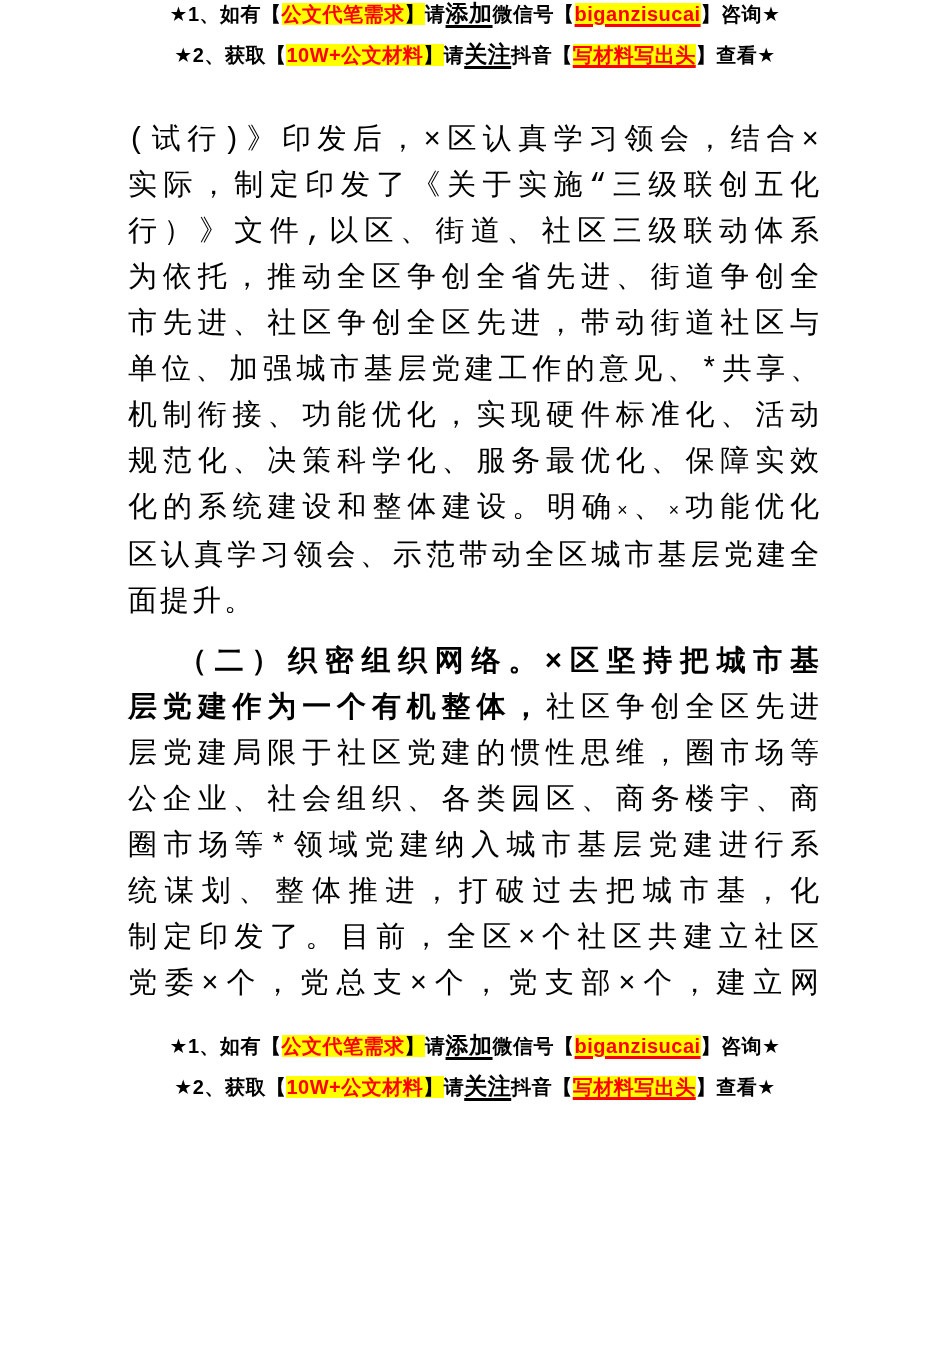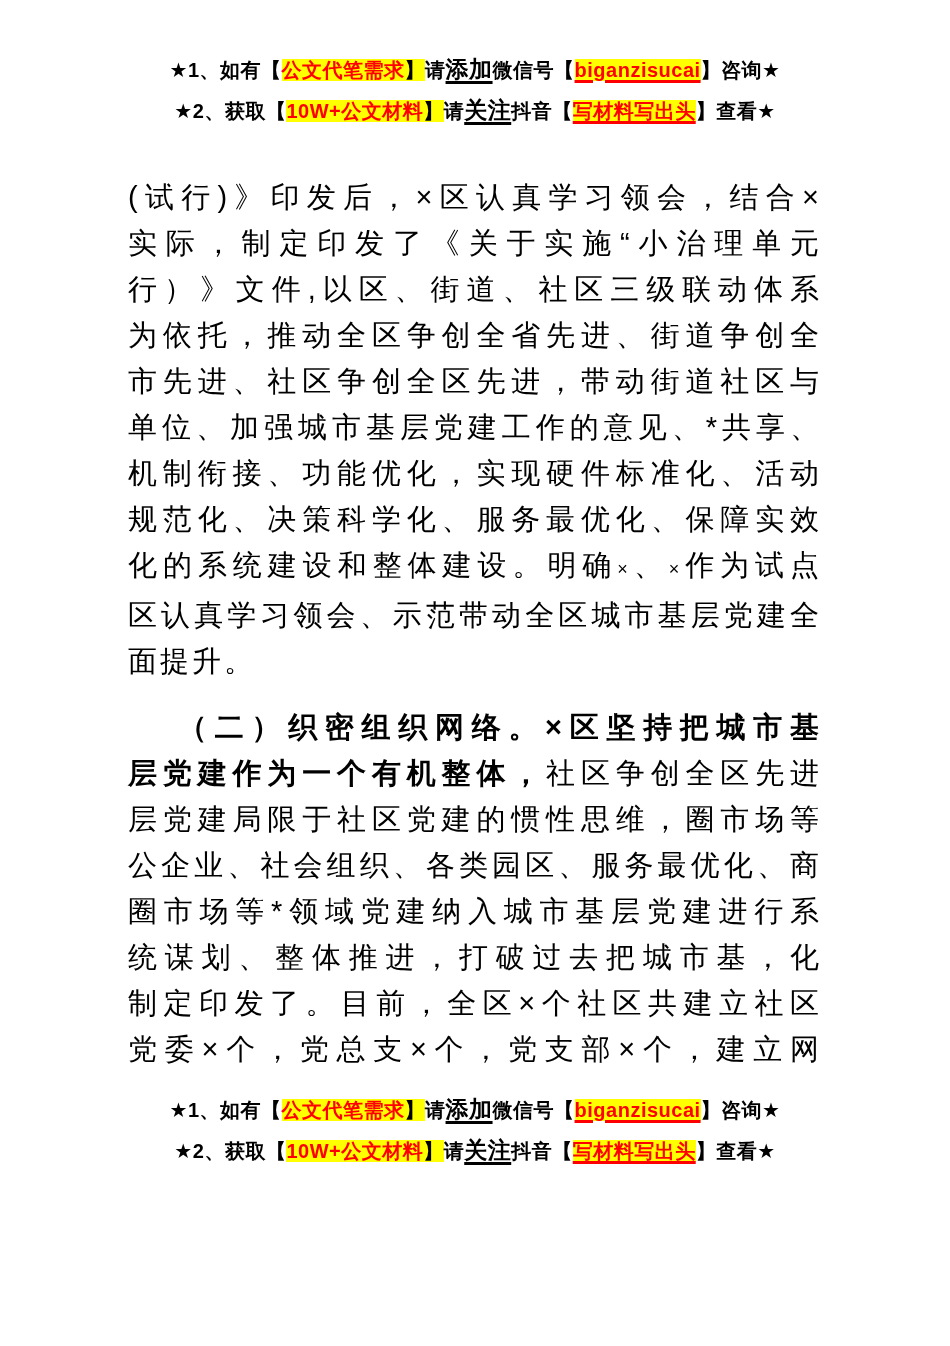--- a/index.html
+++ b/index.html
@@ -12,21 +12,20 @@
   body {
     width: 950px;
     font-family: "Liberation Sans", "DejaVu Sans", sans-serif;
     color: var(--ink);
   }
   .page {
     width: 950px;
     height: 1346px;
     background: #ffffff;
     overflow: hidden;
-    padding-top: 56px;
   }
 
   
   .promo { text-align: center; }
   .promo-line {
     font-size: 20px;
     font-weight: 700;
     line-height: 26px;
     margin-bottom: 14px;
     letter-spacing: 0.5px;
@@ -47,29 +46,30 @@
     text-decoration: underline;
     text-decoration-thickness: 2.5px;
     text-underline-offset: 3px;
   }
 
   
   .doc-body {
     width: 694px;
     margin: 50px auto 0 auto;
   }
-  .paragraph.spaced { margin-top: 20px; }
+  .paragraph.spaced { margin-top: 14px; }
   .line {
     font-size: 29px;
     line-height: 46px;
     letter-spacing: 3px;
     text-align: justify;
     text-align-last: left;
     white-space: nowrap;
     color: var(--ink);
+    font-family: Liberation Mono, monospace;
   }
   .line.just { text-align-last: justify; }
   .line.indent { padding-left: 50px; }
   .bseg-normal { font-weight: 400; }
   .bseg-bold { font-weight: 700; }
   .bseg-small { font-size: 18px; }
 
   .promo-footer { margin-top: 24px; }
 </style>
 </head>
@@ -78,36 +78,36 @@
 <div class="page">
 
   <header class="promo promo-header">
       <div class="promo-line"><span class="seg-b">★1、如有【</span><span class="seg-hl">公文代笔需求</span><span class="seg-hlb">】</span><span class="seg-b">请</span><span class="seg-bu">添加</span><span class="seg-b">微信号【</span><span class="seg-hlu">biganzisucai</span><span class="seg-b">】咨询★</span></div>
       <div class="promo-line"><span class="seg-b">★2、获取【</span><span class="seg-hl">10W+公文材料</span><span class="seg-hlb">】</span><span class="seg-b">请</span><span class="seg-bu">关注</span><span class="seg-b">抖音【</span><span class="seg-hlu">写材料写出头</span><span class="seg-b">】查看★</span></div>
     </header>
 
   <main class="doc-body">
       <div class="paragraph">
         <div class="line just"><span class="bseg-normal">(试行)》印发后，×区认真学习领会，结合×</span></div>
-        <div class="line just"><span class="bseg-normal">实际，制定印发了《关于实施“小治理单元</span></div>
+        <div class="line just"><span class="bseg-normal">实际，制定印发了《关于实施“三级联创五化</span></div>
         <div class="line just"><span class="bseg-normal">行）》文件,以区、街道、社区三级联动体系</span></div>
         <div class="line just"><span class="bseg-normal">为依托，推动全区争创全省先进、街道争创全</span></div>
         <div class="line just"><span class="bseg-normal">市先进、社区争创全区先进，带动街道社区与</span></div>
         <div class="line just"><span class="bseg-normal">单位、加强城市基层党建工作的意见、*共享、</span></div>
         <div class="line just"><span class="bseg-normal">机制衔接、功能优化，实现硬件标准化、活动</span></div>
         <div class="line just"><span class="bseg-normal">规范化、决策科学化、服务最优化、保障实效</span></div>
-        <div class="line just"><span class="bseg-normal">化的系统建设和整体建设。明确</span><span class="bseg-small">×</span><span class="bseg-normal">、</span><span class="bseg-small">×</span><span class="bseg-normal">作为试点</span></div>
+        <div class="line just"><span class="bseg-normal">化的系统建设和整体建设。明确</span><span class="bseg-small">×</span><span class="bseg-normal">、</span><span class="bseg-small">×</span><span class="bseg-normal">功能优化</span></div>
         <div class="line just"><span class="bseg-normal">区认真学习领会、示范带动全区城市基层党建全</span></div>
         <div class="line"><span class="bseg-normal">面提升。</span></div>
       </div>
       <div class="paragraph spaced">
         <div class="line just indent"><span class="bseg-bold">（二）织密组织网络。×区坚持把城市基</span></div>
         <div class="line just"><span class="bseg-bold">层党建作为一个有机整体，</span><span class="bseg-normal">社区争创全区先进</span></div>
         <div class="line just"><span class="bseg-normal">层党建局限于社区党建的惯性思维，圈市场等</span></div>
-        <div class="line just"><span class="bseg-normal">公企业、社会组织、各类园区、服务最优化、商</span></div>
+        <div class="line just"><span class="bseg-normal">公企业、社会组织、各类园区、商务楼宇、商</span></div>
         <div class="line just"><span class="bseg-normal">圈市场等*领域党建纳入城市基层党建进行系</span></div>
         <div class="line just"><span class="bseg-normal">统谋划、整体推进，打破过去把城市基，化</span></div>
         <div class="line just"><span class="bseg-normal">制定印发了。目前，全区×个社区共建立社区</span></div>
         <div class="line just"><span class="bseg-normal">党委×个，党总支×个，党支部×个，建立网</span></div>
       </div>
     </main>
 
   <footer class="promo promo-footer">
       <div class="promo-line"><span class="seg-b">★1、如有【</span><span class="seg-hl">公文代笔需求</span><span class="seg-hlb">】</span><span class="seg-b">请</span><span class="seg-bu">添加</span><span class="seg-b">微信号【</span><span class="seg-hlu">biganzisucai</span><span class="seg-b">】咨询★</span></div>
       <div class="promo-line"><span class="seg-b">★2、获取【</span><span class="seg-hl">10W+公文材料</span><span class="seg-hlb">】</span><span class="seg-b">请</span><span class="seg-bu">关注</span><span class="seg-b">抖音【</span><span class="seg-hlu">写材料写出头</span><span class="seg-b">】查看★</span></div>

